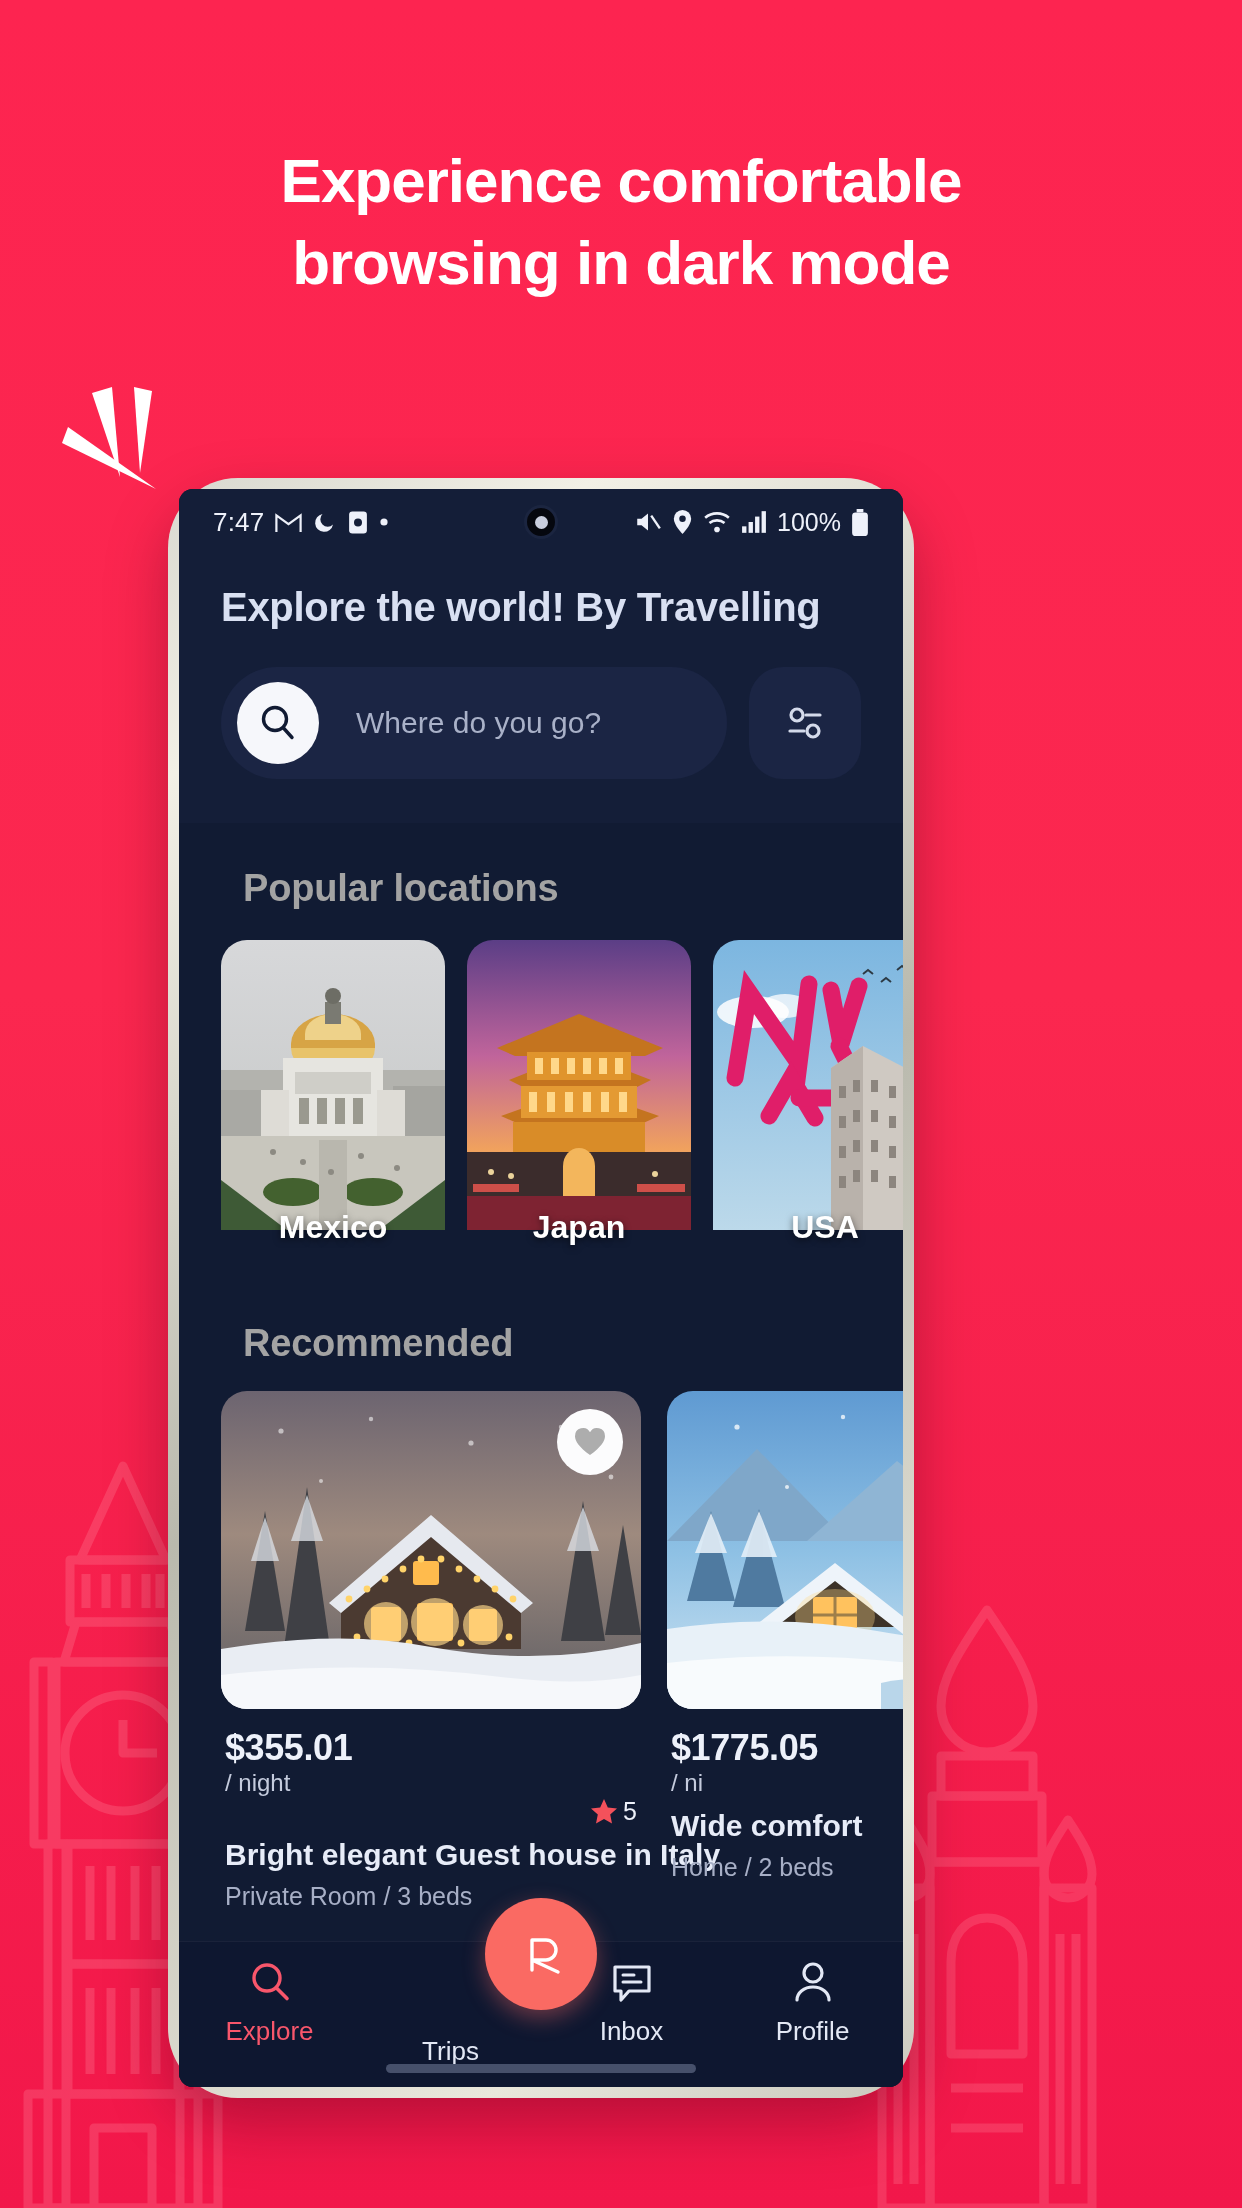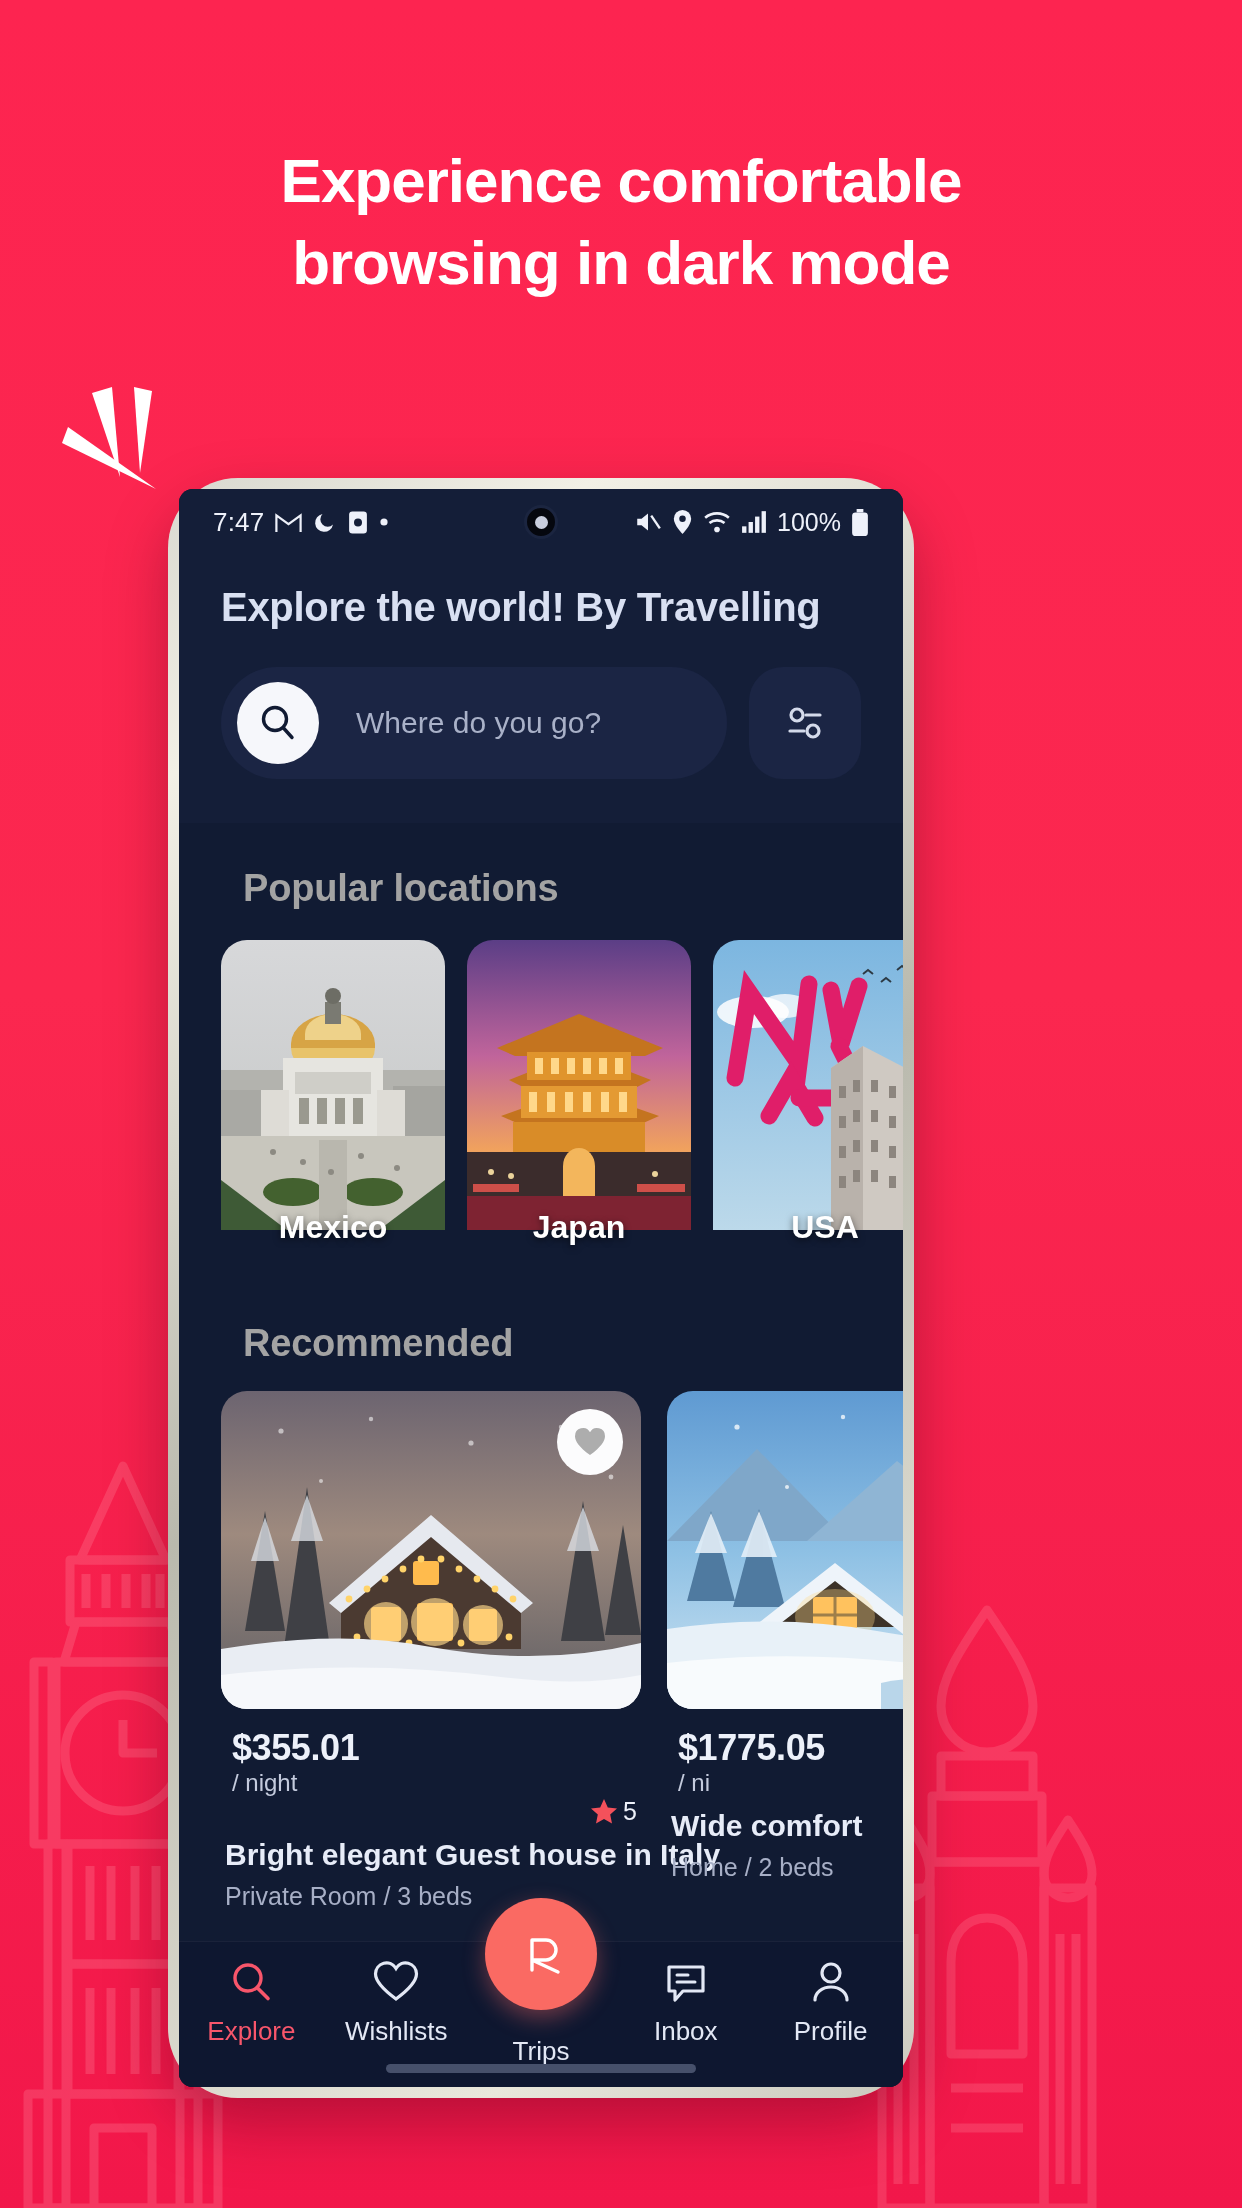--- a/index.html
+++ b/index.html
@@ -131,21 +131,21 @@
   }
   .heart-btn {
     position:absolute; right:18px; top:18px;
     width:66px; height:66px; border-radius:50%;
     background:#FCFCFD;
     display:flex; align-items:center; justify-content:center;
   }
   .rec-meta { padding:18px 4px 0; }
   .price-row { display:flex; align-items:baseline;flex-direction:column; }
   .price { color:#EDF1FA; font-size:36px; font-weight:bold; letter-spacing:-.4px; }
-  .per { color:#C4CBDD; font-size:24px; margin-left:7px; }
+  .per { color:#C4CBDD; font-size:24px; }
   .rating { margin-left:auto; display:flex; align-items:center; gap:5px; }
   .rating span { color:#EDF1FA; font-size:25px; }
   .rec-name { color:#E7ECF8; font-size:30px; font-weight:bold; margin-top:12px; white-space:nowrap; }
   .rec-sub { color:#A7AFC6; font-size:25px; margin-top:10px; }
 
   
   .bottomnav {
     position:absolute; left:0; right:0; bottom:0;
     height:146px; background:#0E1730;
     display:flex; align-items:flex-start; justify-content:space-around;
@@ -602,26 +602,20 @@
   <div class="bottomnav">
 
     <div class="nav-item active">
       <svg width="48" height="48" viewBox="0 0 48 48">
         <circle cx="21" cy="20" r="13" fill="none" stroke="#F8566B" stroke-width="3.4"></circle>
         <path d="M30.5 30 L41 40.5" stroke="#F8566B" stroke-width="3.6" stroke-linecap="round"></path>
       </svg>
       <span class="nav-label">Explore</span>
     </div>
 
-    <div class="nav-item">
-      <svg width="48" height="48" viewBox="0 0 48 48">
-        <path d="M24 41 C9 30 3.5 22.5 3.5 15.8 A11 11 0 0 1 24 10.4 A11 11 0 0 1 44.5 15.8 C44.5 22.5 39 30 24 41Z" fill="none" stroke="#E3E8F5" stroke-width="3.2"></path>
-      </svg>
-      <span class="nav-label">Wishlists</span>
-    </div>
 
     <div class="nav-item nav-trips">
       <div class="fab">
         <svg width="62" height="62" viewBox="0 0 62 62">
           <path d="M22 47 V17 h14 a10 10 0 0 1 0 20 h-14 L48 49" fill="none" stroke="#FFFFFF" stroke-width="3.4" stroke-linecap="round" stroke-linejoin="round"></path>
         </svg>
       </div>
       <span class="nav-label">Trips</span>
     </div>
 

